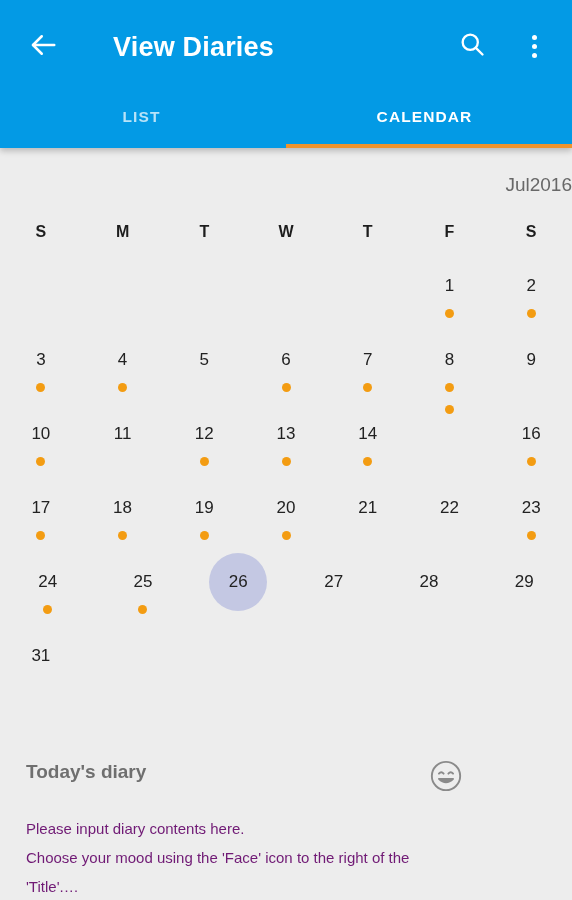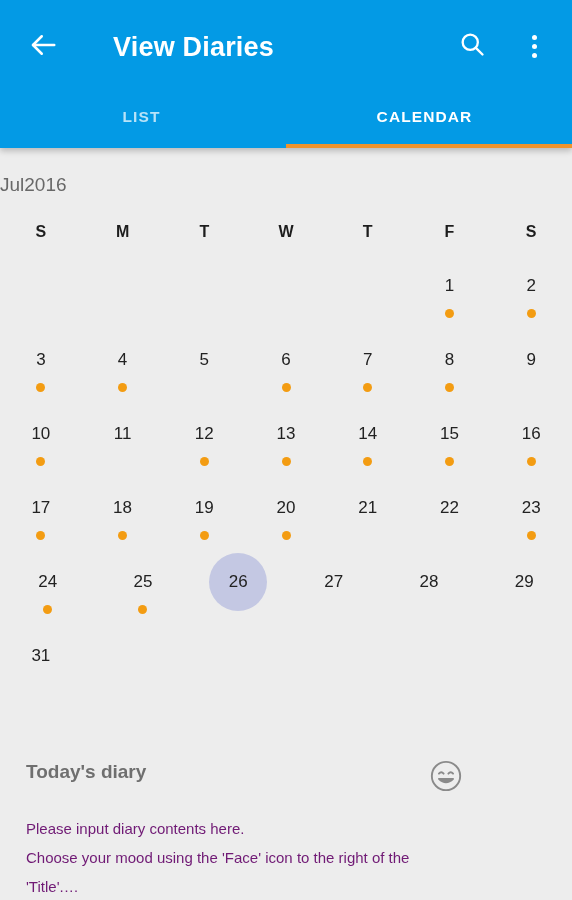--- a/index.html
+++ b/index.html
@@ -123,21 +123,21 @@
 
   
   #calendar {
     position: absolute;
     top: 148px;
     left: 0;
     width: 572px;
   }
 
   #month-label {
-    text-align: left;
+    text-align: right;
     font-size: 19px;
     color: #686868;
     padding-top: 25px;
     line-height: 24px;
   }
 
   #weekday-row {
     display: flex;
     margin-top: 24px;
   }
@@ -398,23 +398,20 @@
           </div>
           <span class="day-dot"></span>
         </div>
         <div class="day-cell">
           <div class="day-circle">
             <span class="day-number">14</span>
           </div>
           <span class="day-dot"></span>
         </div>
         <div class="day-cell">
-          <div class="day-circle">
-            <span class="day-number">15</span>
-          </div>
           <span class="day-dot"></span>
         </div>
         <div class="day-cell">
           <div class="day-circle">
             <span class="day-number">16</span>
           </div>
           <span class="day-dot"></span>
         </div>
       </div>
       <div class="week-row">

